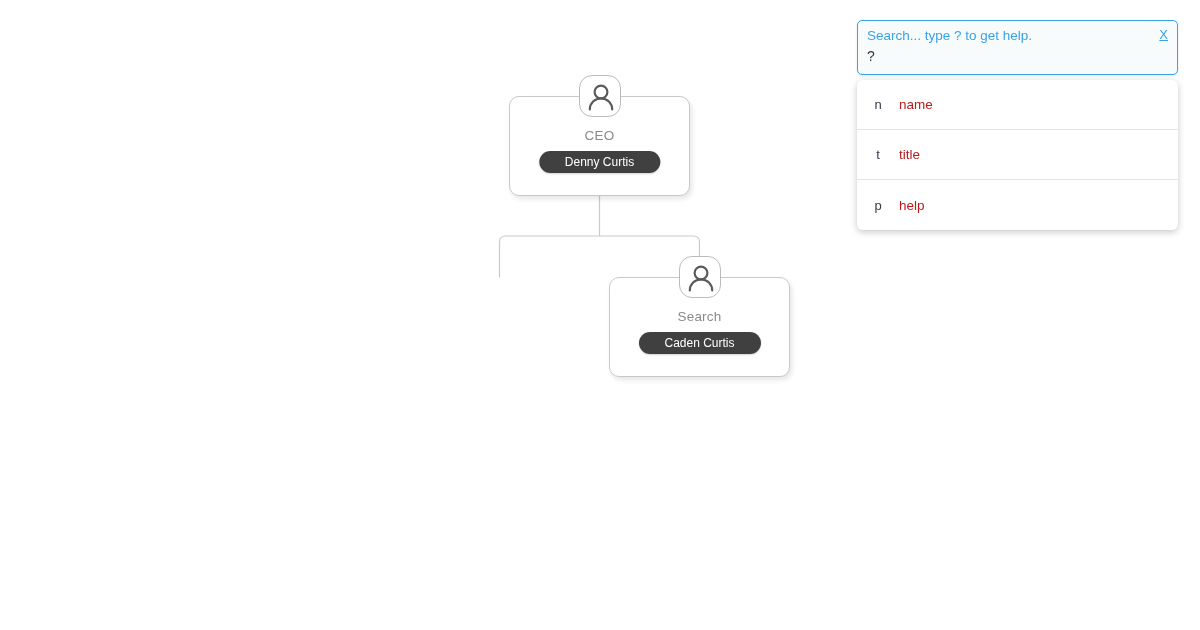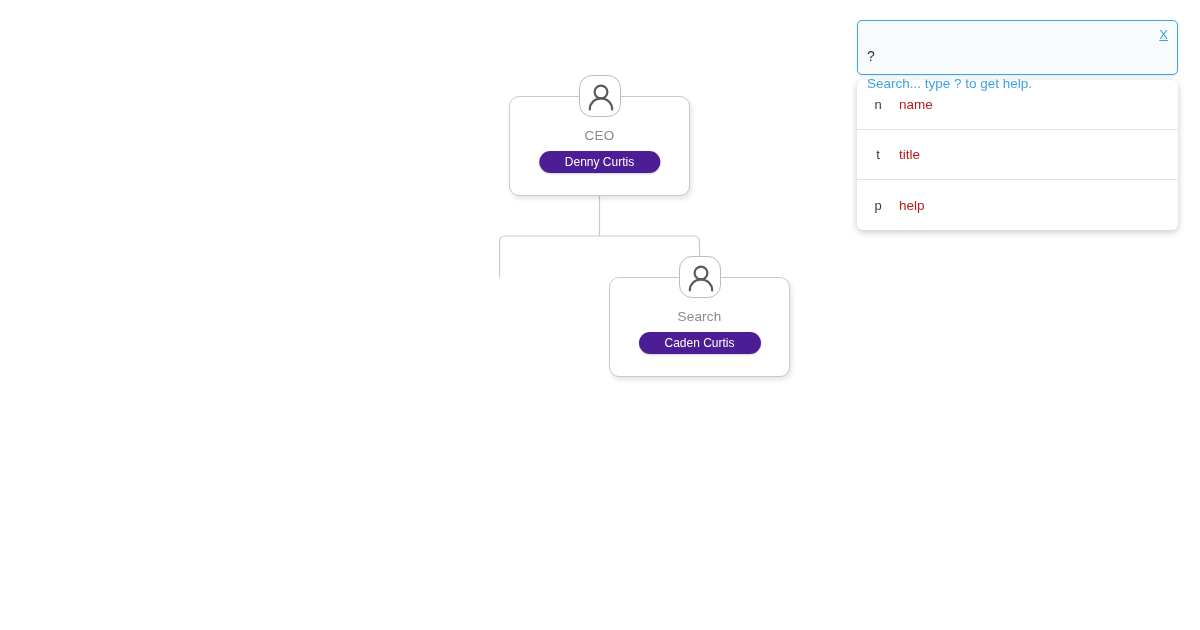--- a/index.html
+++ b/index.html
@@ -57,21 +57,21 @@
     color: #8a8a8a;
     letter-spacing: 0.2px;
     white-space: nowrap;
   }
 
   .node-pill {
     position: absolute;
     left: 50%;
     transform: translateX(-50%);
     top: 54px;
-    background: #4c1d95;
+    background: #404040;
     color: #ffffff;
     font-size: 12px;
     line-height: 22px;
     height: 22px;
     border-radius: 11px;
     padding: 0 26px;
     white-space: nowrap;
     text-align: center;
     box-shadow: 0 1px 2px rgba(0,0,0,0.18);
   }
@@ -107,21 +107,20 @@
     box-shadow: 0 1px 3px rgba(0,0,0,0.10);
   }
 
   .search-hint {
     position: absolute;
     left: 9px;
     top: 7px;
     font-size: 13.5px;
     color: #3aa3e3;
     white-space: nowrap;
-    margin-top: 48px;
   }
 
   .search-close {
     position: absolute;
     right: 9px;
     top: 6px;
     font-size: 13px;
     color: #3aa3e3;
     text-decoration: underline;
     cursor: pointer;

